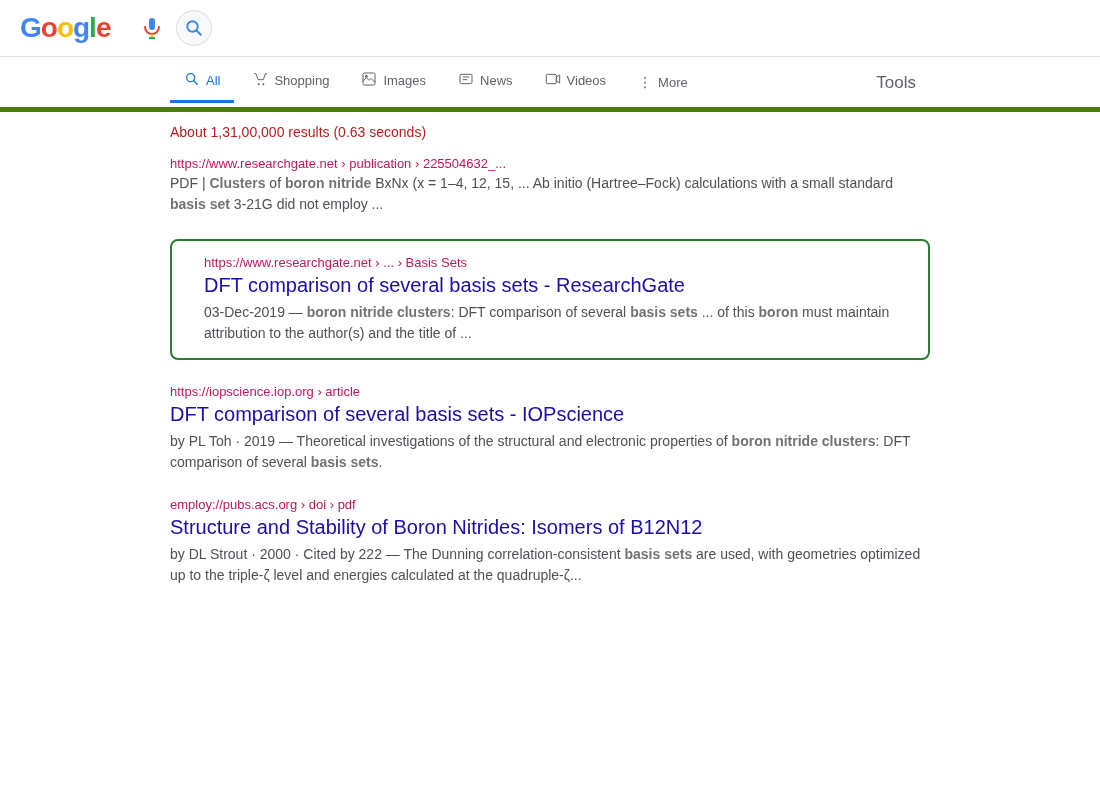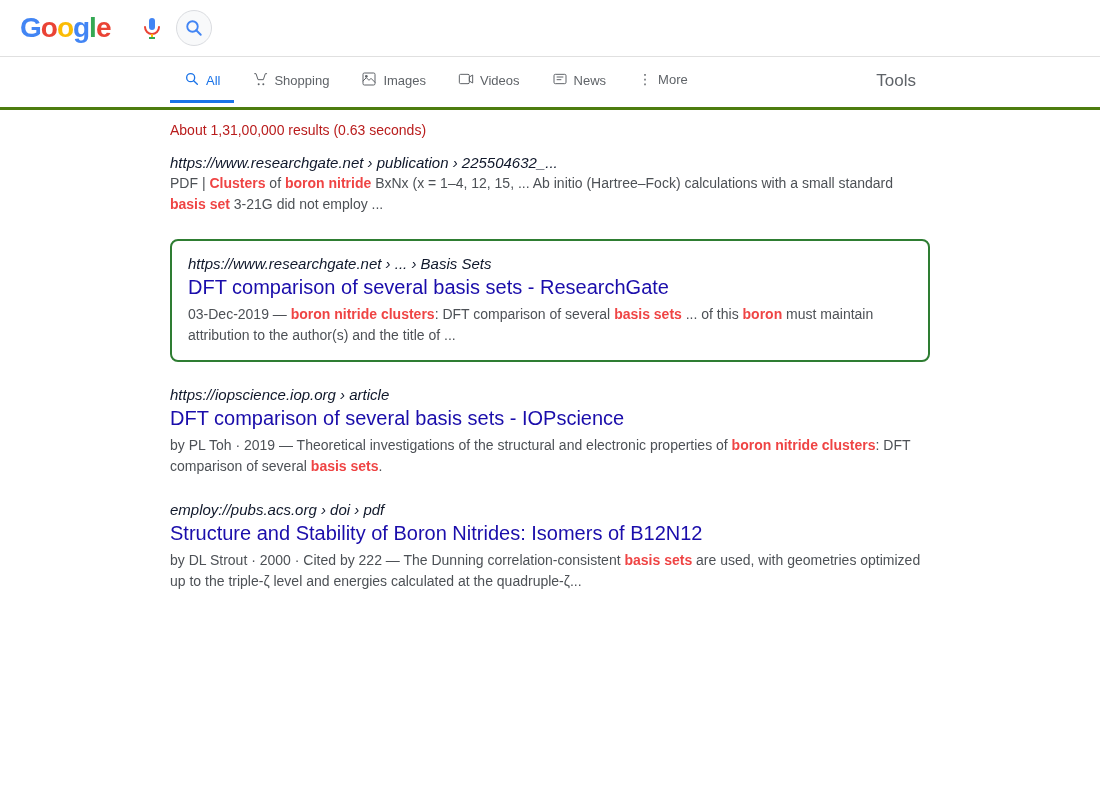--- a/index.html
+++ b/index.html
@@ -17,39 +17,39 @@
 
     .search-bar-wrapper { flex: 1; max-width: 620px; position: relative; }
     .search-bar { display: flex; align-items: center; border: 2px solid #e53935; border-radius: 24px; padding: 8px 16px; gap: 8px; background: #fff; box-shadow: 0 1px 6px rgba(32,33,36,0.28); }
     .search-input { border: none; outline: none; font-size: 16px; flex: 1; color: #202124; background: transparent; }
     .search-clear { cursor: pointer; color: #70757a; font-size: 18px; display: flex; align-items: center; }
     .search-icons { display: flex; align-items: center; gap: 12px; margin-left: 10px; }
     .mic-icon { width: 24px; height: 24px; display: flex; align-items: center; justify-content: center; cursor: pointer; }
     .search-submit { width: 36px; height: 36px; background: #f8f9fa; border: 1px solid #dadce0; border-radius: 50%; display: flex; align-items: center; justify-content: center; cursor: pointer; }
 
     
-    .nav-tabs { display: flex; align-items: flex-start; padding: 4px 170px; gap: 4px; border-bottom: 3px solid #4d7c0f; }
+    .nav-tabs { display: flex; align-items: flex-end; padding: 4px 170px; gap: 4px; border-bottom: 5px solid #4d7c0f; }
     .nav-tab { display: flex; align-items: center; gap: 6px; padding: 10px 14px; color: #5f6368; cursor: pointer; font-size: 13px; border-bottom: 3px solid transparent; text-decoration: none; white-space: nowrap; }
     .nav-tab.active { color: #1a73e8; border-bottom: 3px solid #1a73e8; }
     .nav-tab-icon { font-size: 14px; }
     .tools-btn { margin-left: auto; padding: 10px 14px; color: #5f6368; cursor: pointer; font-size: 17px; }
 
     
     .results { padding: 12px 170px; max-width: 1100px; }
     .results-count { color: #b91c1c; font-size: 14px; margin-bottom: 16px; }
 
     
     .result-item { margin-bottom: 24px; }
-    .result-url { color: #0f172a; font-size: 15px; margin-bottom: 2px; font-style: italic; }
+    .result-url { color: #be185d; font-size: 13px; margin-bottom: 2px; }
     .result-title { color: #1a0dab; font-size: 20px; font-weight: normal; cursor: pointer; text-decoration: none; display: block; margin-bottom: 4px; line-height: 1.3; }
     .result-snippet { color: #4d5156; font-size: 14px; line-height: 1.5; }
-    .result-snippet b { font-weight: bold; color: #ef4444; }
+    .result-snippet b { font-weight: bold; color: #737373; }
 
     
-    .result-highlighted { border: 2.5px solid #2e7d32; border-radius: 8px; padding: 14px 16px; margin-bottom: 24px; }
+    .result-highlighted { border: 2.5px solid #2e7d32; border-radius: 8px; padding: 14px 32px; margin-bottom: 24px; }
   </style>
 </head>
 <body>
 
 <div class="header">
 
   <div class="logo">
     <span class="logo-g">G</span>
     <span class="logo-o1">o</span>
     <span class="logo-o2">o</span>
@@ -103,35 +103,35 @@
           <rect x="3" y="3" width="18" height="18" rx="2" stroke="#5f6368" stroke-width="1.5"></rect>
           <circle cx="8" cy="8" r="2" fill="#5f6368"></circle>
           <path d="M3 15l5-5 4 4 3-3 6 6" stroke="#5f6368" stroke-width="1.5" fill="none" stroke-linecap="round"></path>
         </svg>
     </span>
     <span>Images</span>
   </a>
   <a class="nav-tab">
     <span class="nav-tab-icon">
       <svg width="16" height="16" viewBox="0 0 24 24" fill="none">
-          <rect x="2" y="5" width="15" height="14" rx="2" stroke="#5f6368" stroke-width="1.5"></rect>
-          <path d="M17 9l5-3v12l-5-3V9z" stroke="#5f6368" stroke-width="1.5" fill="none" stroke-linejoin="round"></path>
-        </svg>
-    </span>
-    <span>Videos</span>
-  </a>
-  <a class="nav-tab">
-    <span class="nav-tab-icon">
-      <svg width="16" height="16" viewBox="0 0 24 24" fill="none">
           <rect x="3" y="5" width="18" height="14" rx="2" stroke="#5f6368" stroke-width="1.5"></rect>
           <line x1="7" y1="9" x2="17" y2="9" stroke="#5f6368" stroke-width="1.5"></line>
           <line x1="7" y1="13" x2="14" y2="13" stroke="#5f6368" stroke-width="1.5"></line>
         </svg>
     </span>
     <span>News</span>
+  </a>
+  <a class="nav-tab">
+    <span class="nav-tab-icon">
+      <svg width="16" height="16" viewBox="0 0 24 24" fill="none">
+          <rect x="2" y="5" width="15" height="14" rx="2" stroke="#5f6368" stroke-width="1.5"></rect>
+          <path d="M17 9l5-3v12l-5-3V9z" stroke="#5f6368" stroke-width="1.5" fill="none" stroke-linejoin="round"></path>
+        </svg>
+    </span>
+    <span>Videos</span>
   </a>
   <a class="nav-tab">
     <span class="nav-tab-icon">⋮</span>
     <span>More</span>
   </a>
   <div class="tools-btn">Tools</div>
 </div>
 
 <div class="results">
   <div class="results-count">About 1,31,00,000 results (0.63 seconds)</div>

